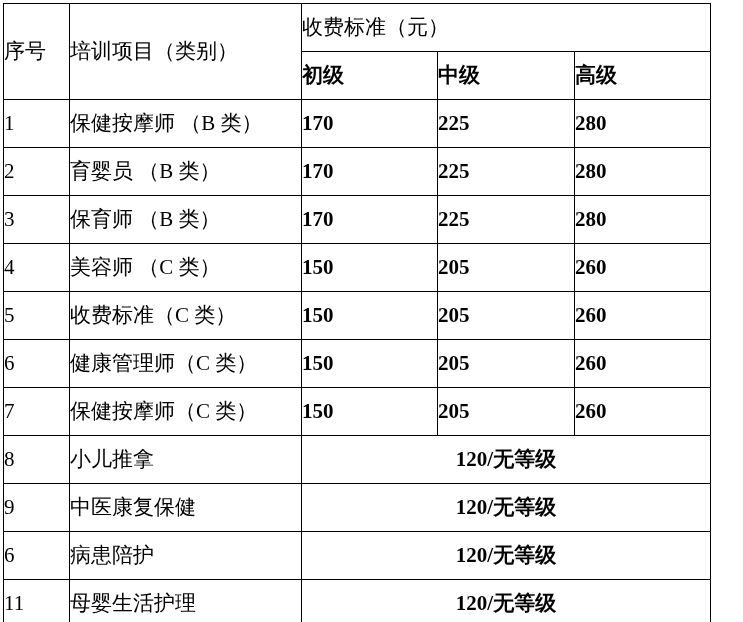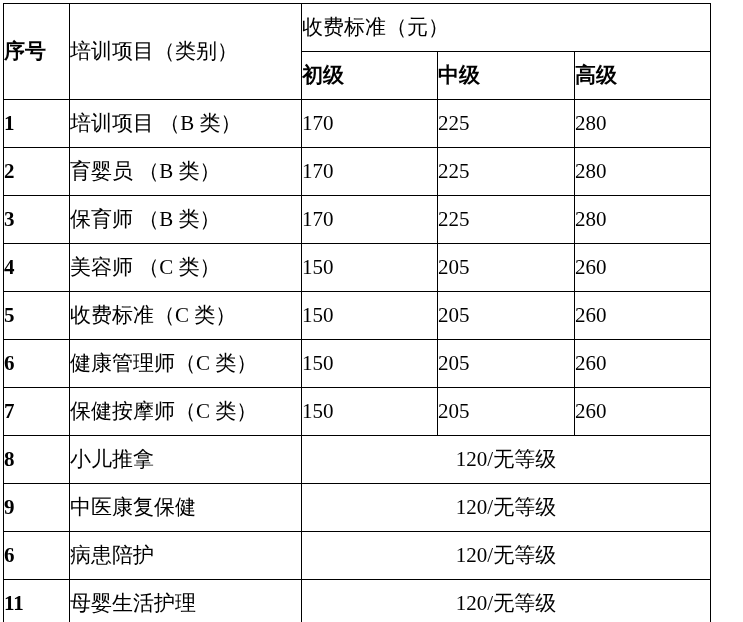--- a/index.html
+++ b/index.html
@@ -28,21 +28,21 @@
   }
   table.fee-table td {
     border: 1px solid #000000;
     vertical-align: middle;
     font-size: 21px;
     line-height: 1.2;
     padding: 0;
     height: 47px;
     font-family: "Liberation Serif", "DejaVu Serif", serif;
   }
-  td.col-seq { width: 66px; font-weight: bold; }
+  td.col-seq { width: 66px; }
   td.col-name { width: 232px; }
   td.col-lv { width: 136px; }
   td.col-lv-mid { width: 137px; }
   td.col-lv-hi { width: 136px; }
 
   .hdr {
     font-size: 21px;
     font-weight: normal;
   }
   .row-head td { height: 46px; }
@@ -52,20 +52,21 @@
     text-align: left;
     padding-left: 18px;
     letter-spacing: 0px;
   }
   td.merged-fee {
     text-align: center;
   }
   .num {
     font-family: "Liberation Serif", "DejaVu Serif", serif;
     font-size: 21px;
+    font-weight: bold;
   }
   .seq {
     font-size: 20px;
   }
 </style>
 </head>
 <body>
 
 <div class="sheet">
   <table class="fee-table">
@@ -83,21 +84,21 @@
         <td class="hdr" colspan="3">收费标准（元）</td>
       </tr>
       <tr class="row-sub">
         <td class="col-lv hdr">初级</td>
         <td class="col-lv-mid hdr">中级</td>
         <td class="col-lv-hi hdr">高级</td>
       </tr>
 
       <tr>
         <td class="col-seq seq">1</td>
-        <td class="col-name name-cell">培训项目    （B 类）</td>
+        <td class="col-name name-cell">保健按摩师    （B 类）</td>
         <td class="col-lv num">170</td>
         <td class="col-lv-mid num">225</td>
         <td class="col-lv-hi num">280</td>
       </tr>
 
       <tr>
         <td class="col-seq seq">2</td>
         <td class="col-name name-cell">育婴员      （B 类）</td>
         <td class="col-lv num">170</td>
         <td class="col-lv-mid num">225</td>

